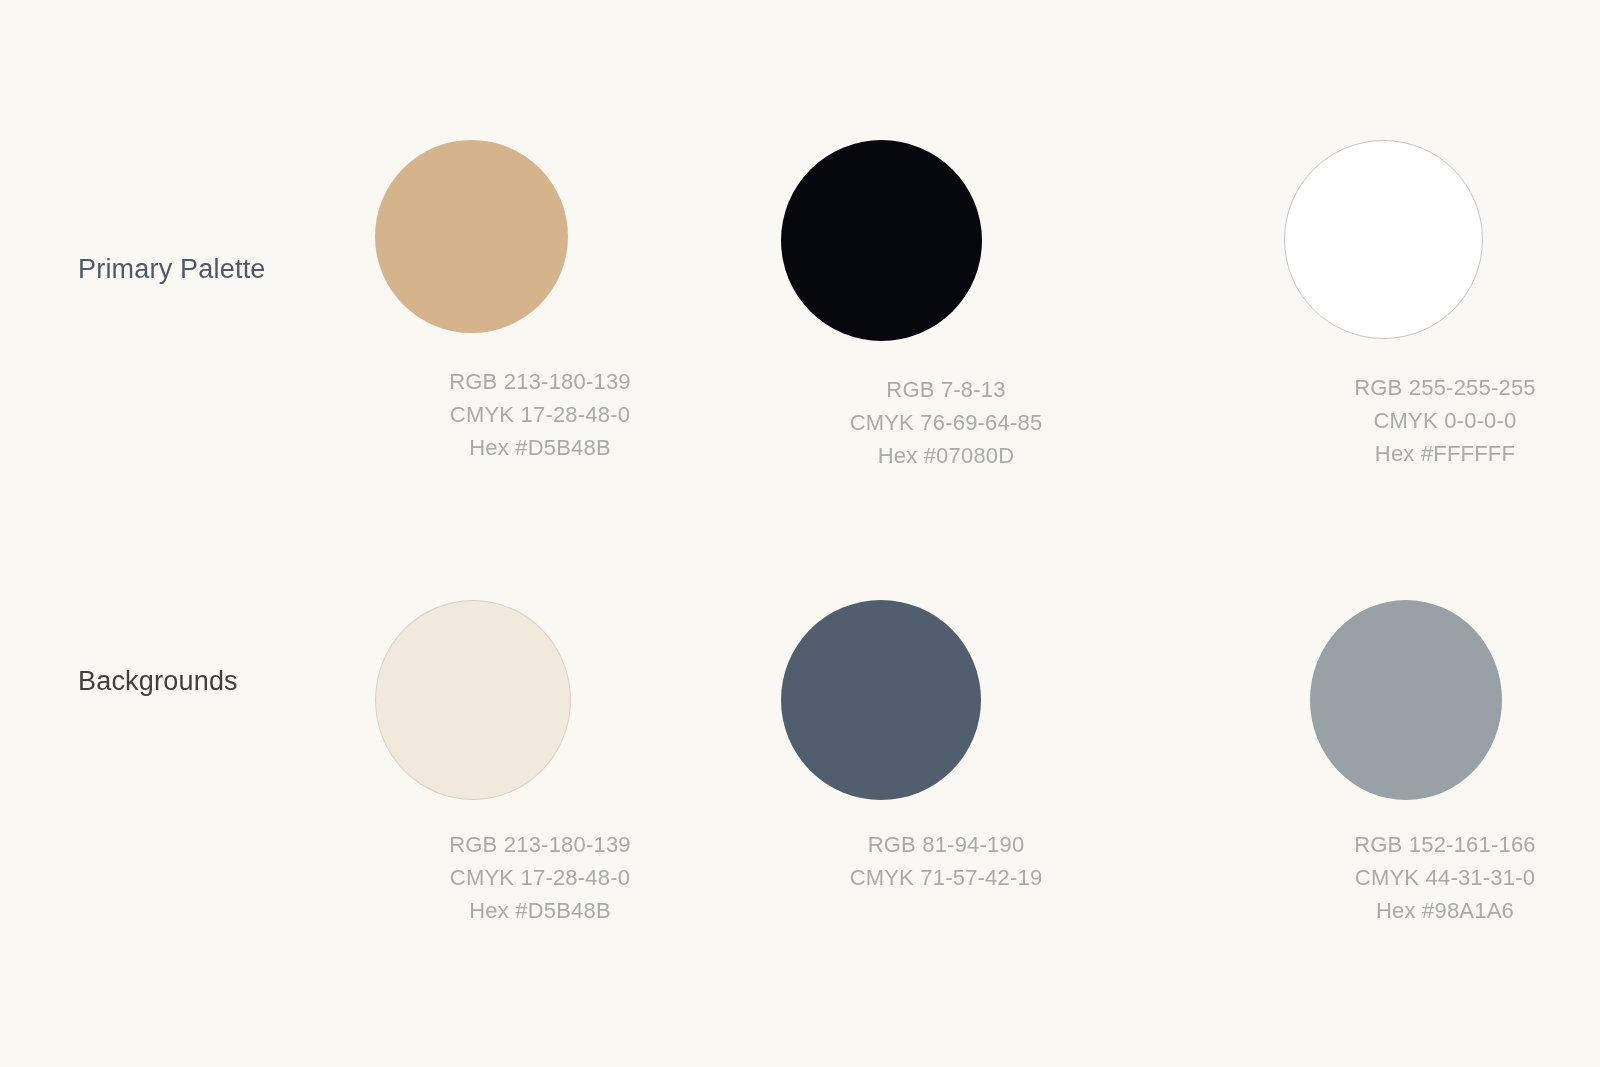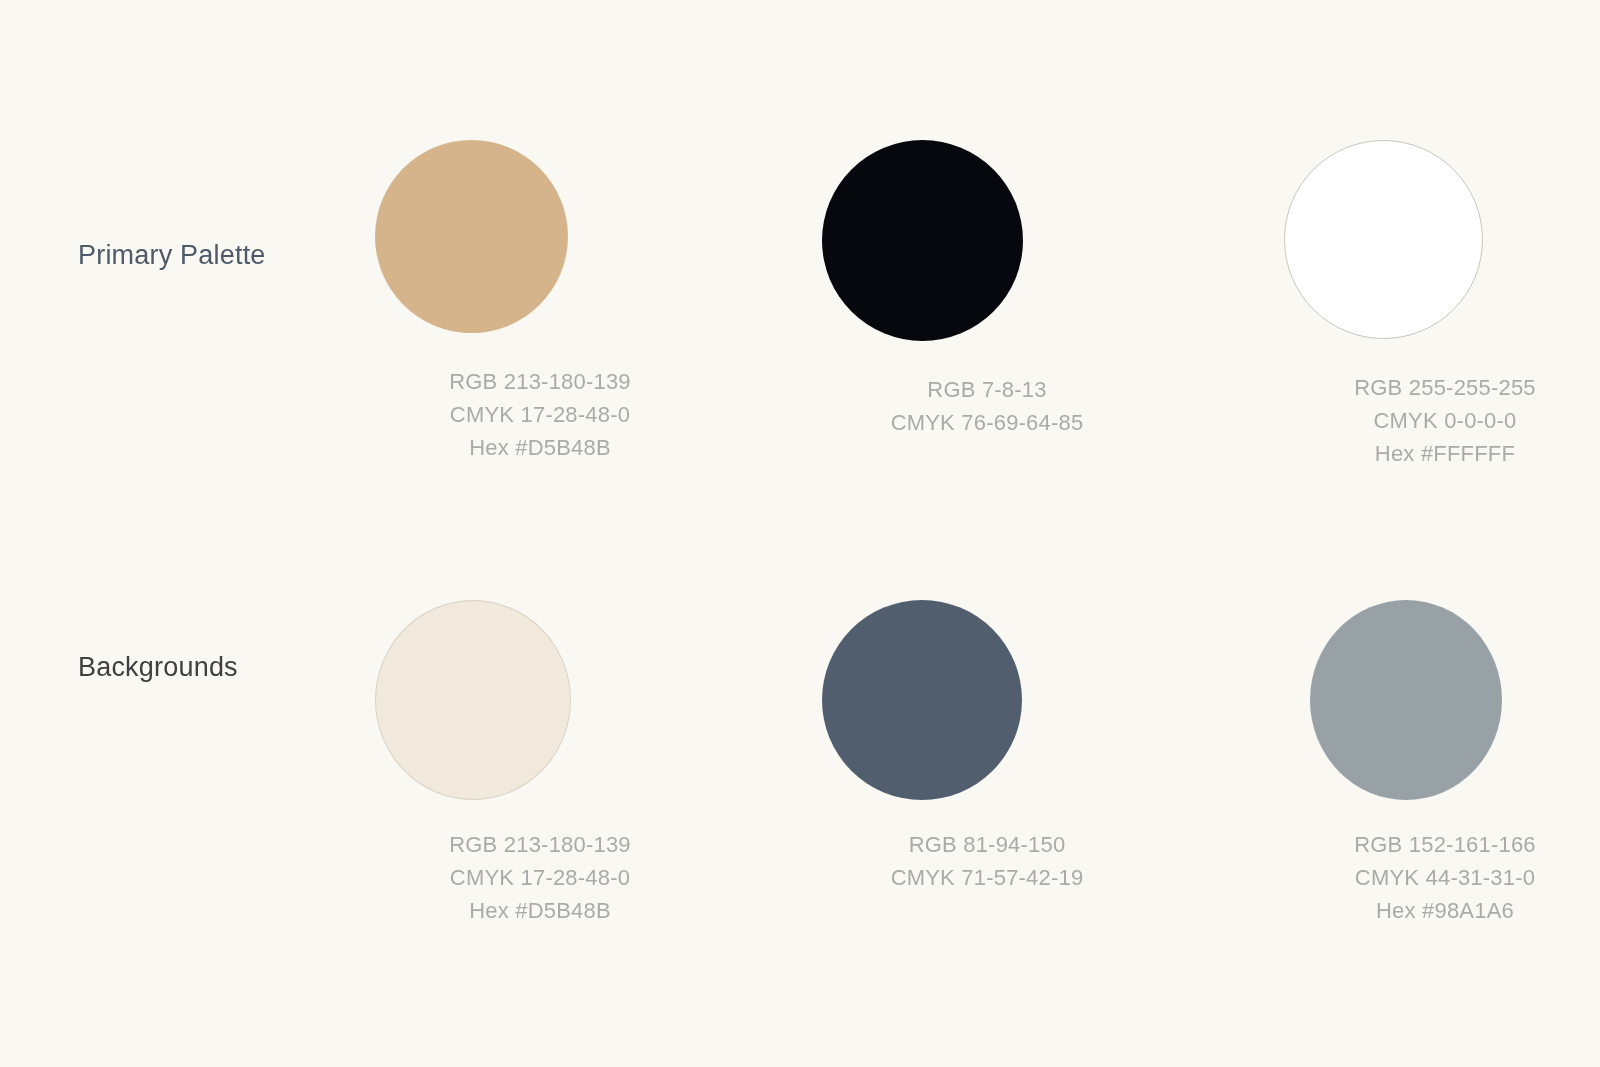--- a/index.html
+++ b/index.html
@@ -34,28 +34,28 @@
     left: 78px;
     width: 290px;
     color: #4E5A68;
     font-size: 27px;
     font-weight: 400;
     line-height: 38px;
     letter-spacing: 0.2px;
   }
   .group-label.single { top: 96px; }
   .group-label.double { top: 48px; }
-  .group-label .lbl-line { display: block; }
+  .group-label .lbl-line { display: block; margin-top: 14px; }
 
   .swatch {
     position: absolute;
     width: 330px;
   }
   .swatch.col-1 { left: 375px; }
-  .swatch.col-2 { left: 822px; }
+  .swatch.col-2 { left: 781px; }
   .swatch.col-3 { left: 1280px; }
 
   .disc {
     width: 193px;
     height: 193px;
     border-radius: 50%;
     box-sizing: border-box;
   }
   .swatch.col-2 .disc {
     width: 201px;
@@ -108,20 +108,21 @@
         <span class="spec-line">CMYK 17-28-48-0</span>
         <span class="spec-line">Hex #D5B48B</span>
       </div>
     </div>
 
     <div class="swatch col-2">
       <div class="disc" id="disc-0-1" style="background: rgb(7, 8, 13); border: none;"></div>
       <div class="specs" style="color: rgb(169, 171, 169);">
         <span class="spec-line">RGB 7-8-13</span>
         <span class="spec-line">CMYK 76-69-64-85</span>
+        <span class="spec-line">Hex #07080D</span>
       </div>
     </div>
 
     <div class="swatch col-3">
       <div class="disc" id="disc-0-2" style="background: rgb(255, 255, 255); border: 1px solid rgb(201, 198, 190);"></div>
       <div class="specs" style="color: rgb(169, 171, 169);">
         <span class="spec-line">RGB 255-255-255</span>
         <span class="spec-line">CMYK 0-0-0-0</span>
         <span class="spec-line">Hex #FFFFFF</span>
       </div>
@@ -140,21 +141,21 @@
       <div class="specs" style="color: rgb(169, 171, 169);">
         <span class="spec-line">RGB 213-180-139</span>
         <span class="spec-line">CMYK 17-28-48-0</span>
         <span class="spec-line">Hex #D5B48B</span>
       </div>
     </div>
 
     <div class="swatch col-2">
       <div class="disc" id="disc-1-1" style="background: rgb(81, 94, 110); border: none;"></div>
       <div class="specs" style="color: rgb(169, 171, 169);">
-        <span class="spec-line">RGB 81-94-150</span>
+        <span class="spec-line">RGB 81-94-190</span>
         <span class="spec-line">CMYK 71-57-42-19</span>
       </div>
     </div>
 
     <div class="swatch col-3">
       <div class="disc" id="disc-1-2" style="background: rgb(152, 161, 166); border: none;"></div>
       <div class="specs" style="color: rgb(169, 171, 169);">
         <span class="spec-line">RGB 152-161-166</span>
         <span class="spec-line">CMYK 44-31-31-0</span>
         <span class="spec-line">Hex #98A1A6</span>

